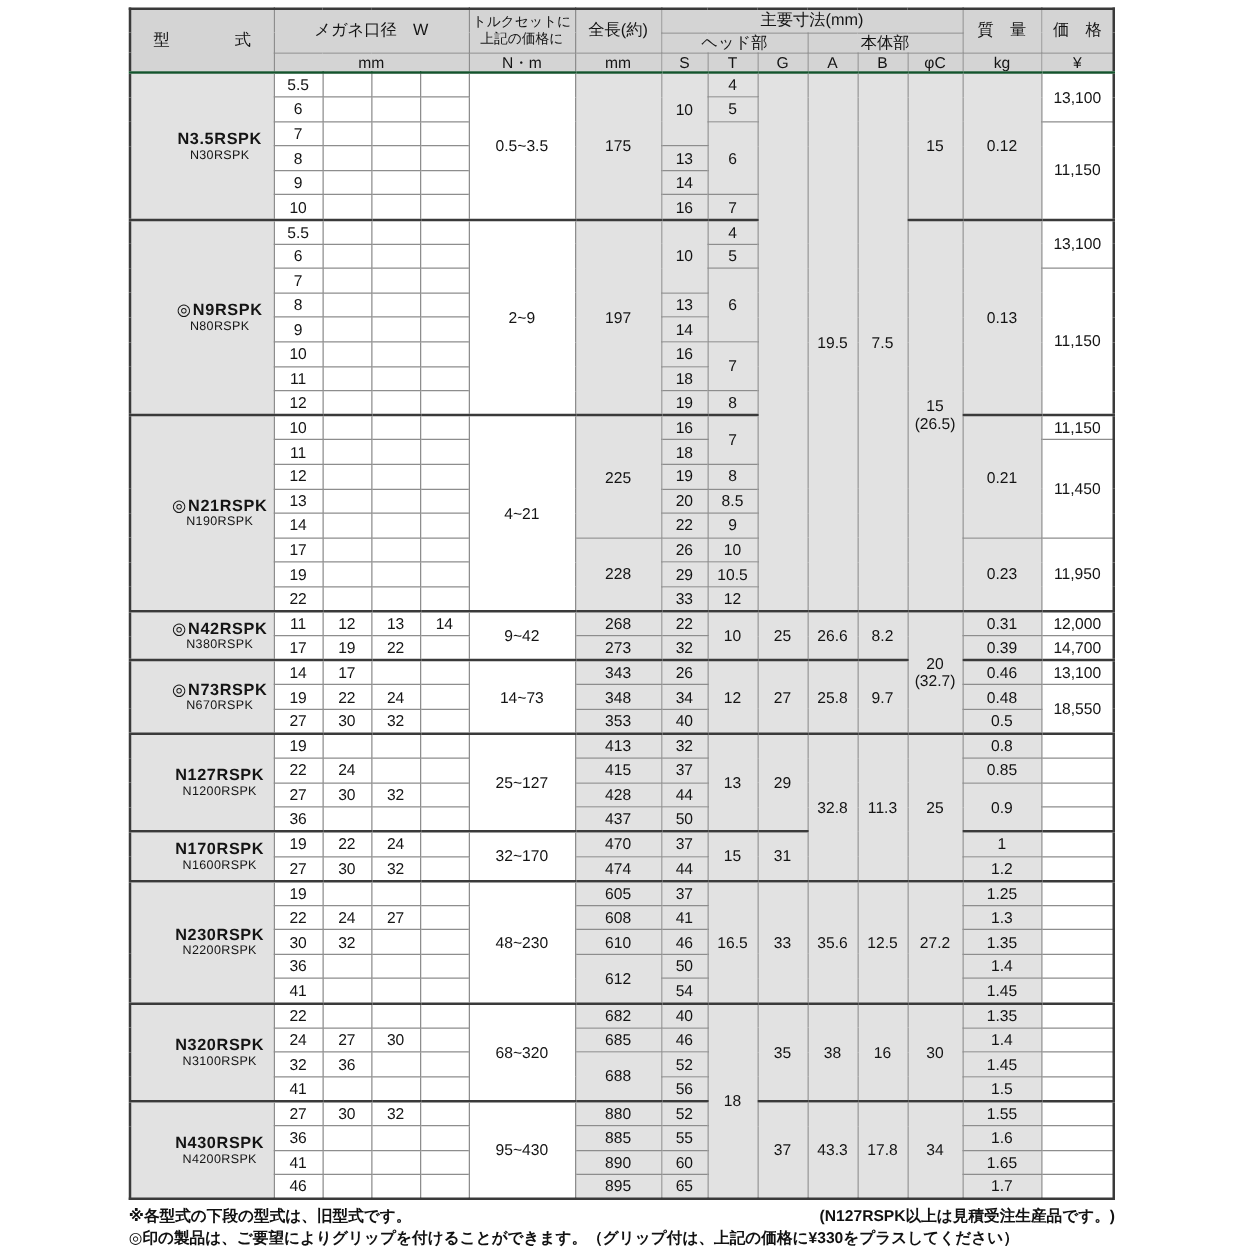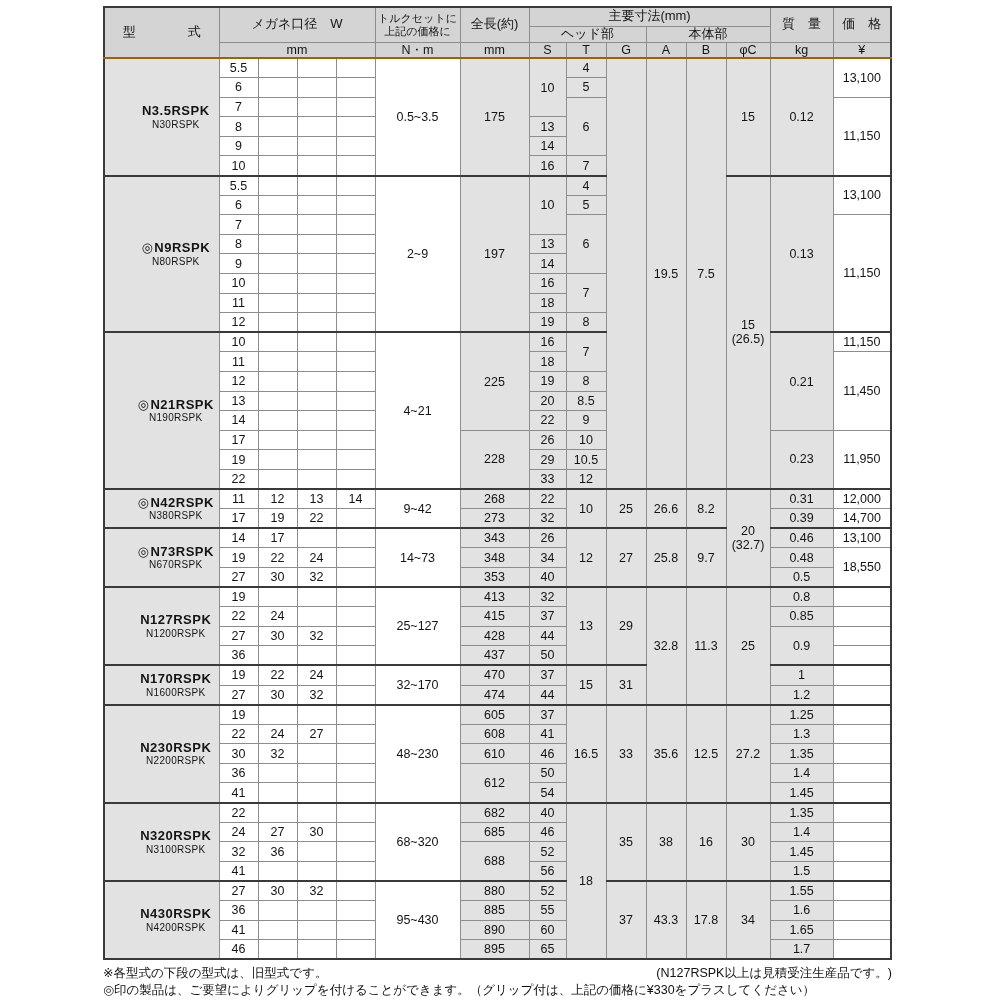--- a/index.html
+++ b/index.html
@@ -15,37 +15,37 @@
   th, td {
     border:1px solid #8d8d8d;
     text-align:center; vertical-align:middle;
     padding:0; overflow:hidden; line-height:1.12;
   }
   thead th { background:#d4d4d4; font-weight:normal; font-size:13px; }
   thead tr.h1 { height:19px; }
   thead tr.h2 { height:16px; }
   thead tr.h3 { height:16px; }
   th.small2 { font-size:11px; line-height:1.15;margin-top:12px; }
-  th.hb { border-bottom:2px solid #a16207; }
+  th.hb { border-bottom:2px solid #14532d; }
   thead .unit { font-size:12.5px; }
 
   tbody tr { height:19.6px; }
   td { font-size:12.5px; }
   td.cg { background:#e2e2e2; }
   td.cw { background:#ffffff; }
   td.bt { border-top:2px solid #3a3a3a; }
   td.model { line-height:1.2;padding-left:28px; }
   .model-name { font-weight:bold; font-size:13px; letter-spacing:0.5px; }
   .model-old  { font-size:10px; letter-spacing:0.3px; }
   .mark { font-weight:normal; margin-right:1px; }
   .twoline div { line-height:1.15; }
 
   .notes { position:absolute; left:103px; top:965px; width:789px; font-size:12.5px; color:#111; }
   .notes .row1 { display:flex; justify-content:space-between; }
-  .notes div { line-height:1.32; }
+  .notes div { line-height:1.32;font-weight:bold; }
 </style>
 </head>
 <body>
 
 <div class="page">
 
   <table class="spec">
     <colgroup>
       <col style="width:115px">
       <col style="width:39px">

